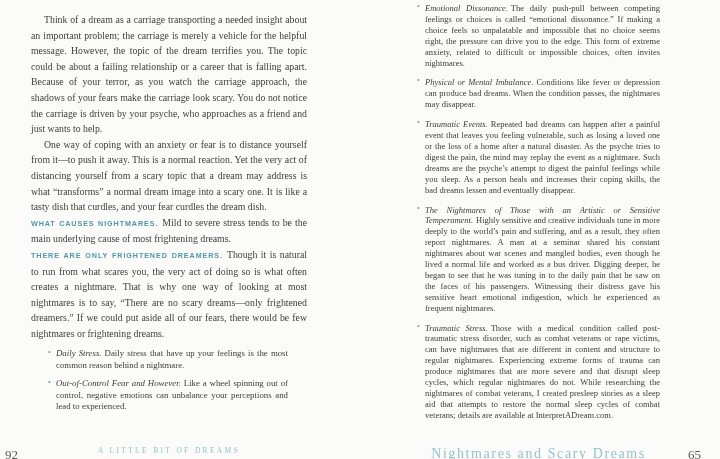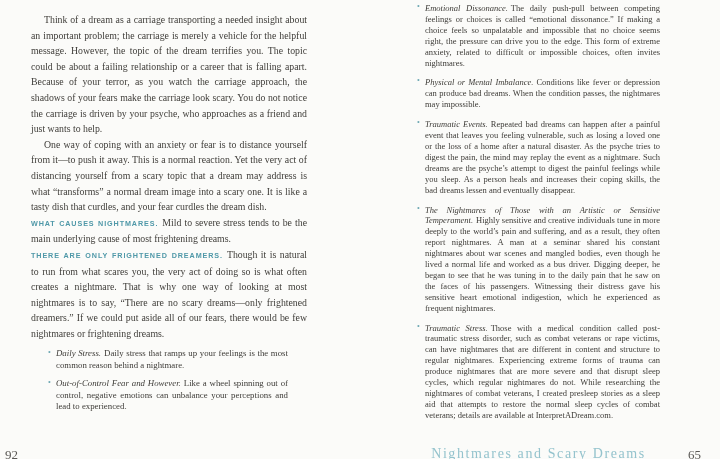--- a/index.html
+++ b/index.html
@@ -88,49 +88,50 @@
     <p class="body-p headed">
       <span class="sc-head">WHAT CAUSES NIGHTMARES.</span><span>Mild to severe stress tends to be the main underlying cause of most frightening dreams.</span>
     </p>
     <p class="body-p headed">
       <span class="sc-head">THERE ARE ONLY FRIGHTENED DREAMERS.</span><span>Though it is natural to run from what scares you, the very act of doing so is what often creates a nightmare. That is why one way of looking at most nightmares is to say, “There are no scary dreams—only frightened dreamers.” If we could put aside all of our fears, there would be few nightmares or frightening dreams.</span>
     </p>
 
     <div class="bullets-left">
       <div class="bullet">
         <span class="marker">•</span>
-        <span class="lead">Daily Stress.</span><span>Daily stress that ramps up your feelings is the most common reason behind a nightmare.</span>
+        <span class="lead">Daily Stress.</span><span>Daily stress that have up your feelings is the most common reason behind a nightmare.</span>
       </div>
       <div class="bullet">
         <span class="marker">•</span>
         <span class="lead">Out-of-Control Fear and However.</span><span>Like a wheel spinning out of control, negative emotions can unbalance your perceptions and lead to experienced.</span>
       </div>
     </div>
   </div>
 
   <div class="col-right">
     <div class="bullet">
       <span class="marker">•</span>
       <span class="lead">Emotional Dissonance.</span><span>The daily push-pull between competing feelings or choices is called “emotional dissonance.” If making a choice feels so unpalatable and impossible that no choice seems right, the pressure can drive you to the edge. This form of extreme anxiety, related to difficult or impossible choices, often invites nightmares.</span>
     </div>
     <div class="bullet">
       <span class="marker">•</span>
-      <span class="lead">Physical or Mental Imbalance.</span><span>Conditions like fever or depression can produce bad dreams. When the condition passes, the nightmares may impossible.</span>
+      <span class="lead">Physical or Mental Imbalance.</span><span>Conditions like fever or depression can produce bad dreams. When the condition passes, the nightmares may disappear.</span>
     </div>
     <div class="bullet">
       <span class="marker">•</span>
       <span class="lead">Traumatic Events.</span><span>Repeated bad dreams can happen after a painful event that leaves you feeling vulnerable, such as losing a loved one or the loss of a home after a natural disaster. As the psyche tries to digest the pain, the mind may replay the event as a nightmare. Such dreams are the psyche’s attempt to digest the painful feelings while you sleep. As a person heals and increases their coping skills, the bad dreams lessen and eventually disappear.</span>
     </div>
     <div class="bullet">
       <span class="marker">•</span>
       <span class="lead">The Nightmares of Those with an Artistic or Sensitive Temperament.</span><span>Highly sensitive and creative individuals tune in more deeply to the world’s pain and suffering, and as a result, they often report nightmares. A man at a seminar shared his constant nightmares about war scenes and mangled bodies, even though he lived a normal life and worked as a bus driver. Digging deeper, he began to see that he was tuning in to the daily pain that he saw on the faces of his passengers. Witnessing their distress gave his sensitive heart emotional indigestion, which he experienced as frequent nightmares.</span>
     </div>
     <div class="bullet">
       <span class="marker">•</span>
       <span class="lead">Traumatic Stress.</span><span>Those with a medical condition called post-traumatic stress disorder, such as combat veterans or rape victims, can have nightmares that are different in content and structure to regular nightmares. Experiencing extreme forms of trauma can produce nightmares that are more severe and that disrupt sleep cycles, which regular nightmares do not. While researching the nightmares of combat veterans, I created presleep stories as a sleep aid that attempts to restore the normal sleep cycles of combat veterans; details are available at InterpretADream.com.</span>
     </div>
   </div>
 
   <div class="pagenum pagenum-left">92</div>
+  <div class="runfoot runfoot-left">A LITTLE BIT OF DREAMS</div>
   <div class="runfoot runfoot-right">Nightmares and Scary Dreams</div>
   <div class="pagenum pagenum-right">65</div>
 
 </div>
 
 </body></html>

